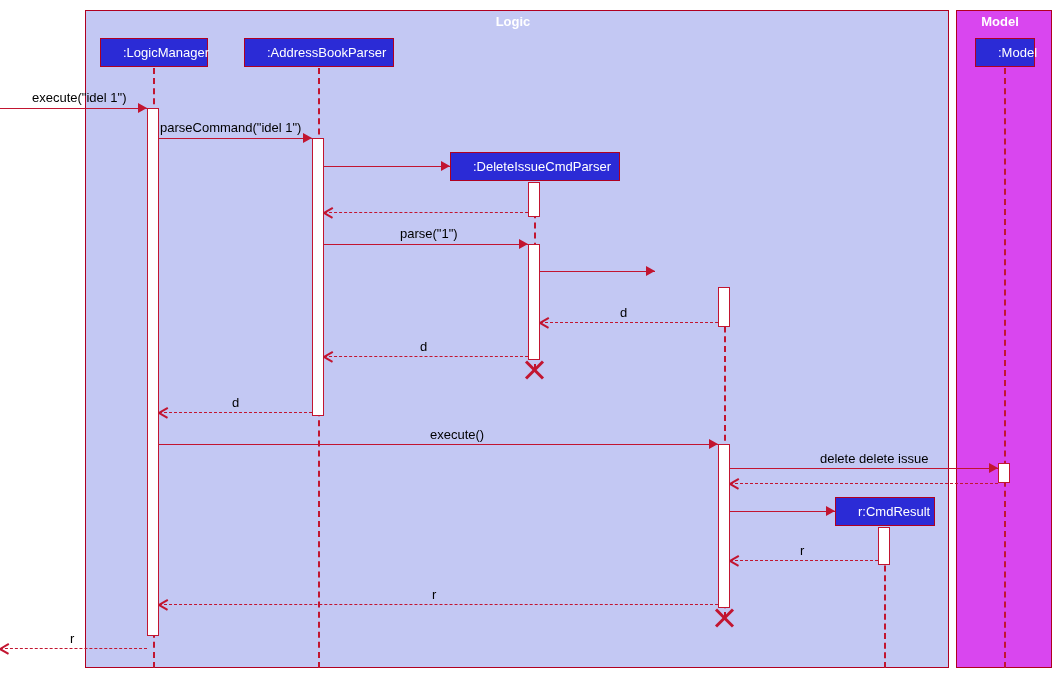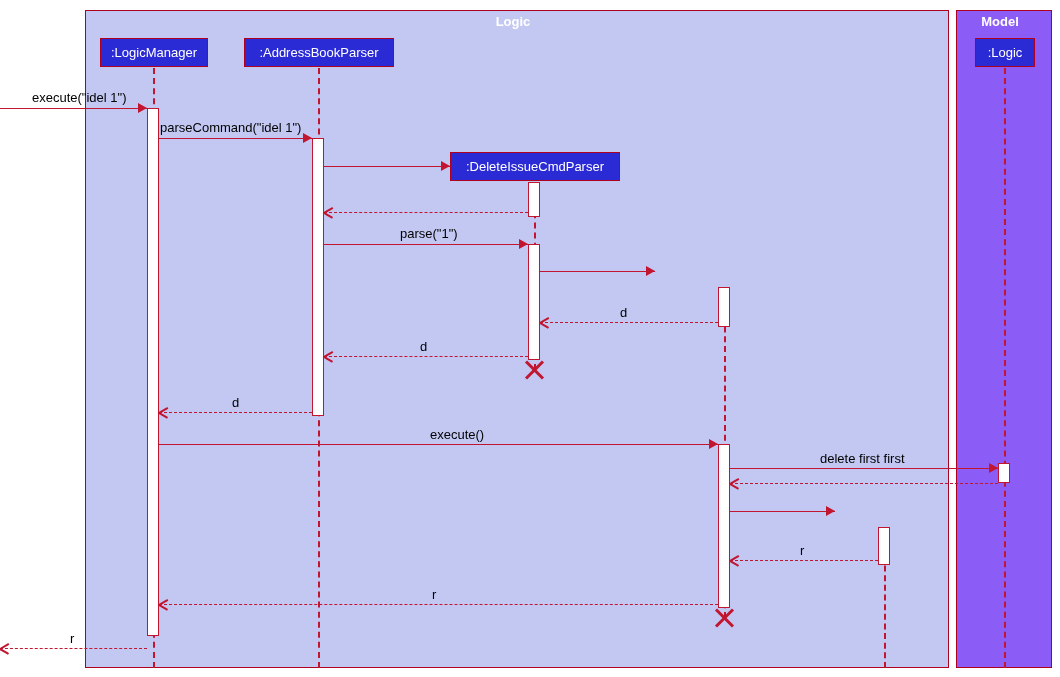--- a/index.html
+++ b/index.html
@@ -18,38 +18,38 @@
   .frame {
     position: absolute;
     border: 1.5px solid #b00020;
   }
   .frame-logic {
     left: 85px; top: 10px; width: 864px; height: 658px;
     background: #c3c8f3;
   }
   .frame-model {
     left: 956px; top: 10px; width: 96px; height: 658px;
-    background: #8b5cf6;
+    background: #d946ef;
   }
   .frame-title {
     color: #fff;
     background: rgba(176,0,32,0.0);
     font-weight: bold;
     text-align: center;
     padding: 3px 8px 5px 0;
   }
   .frame-model .frame-title { color: #fff; }
   .frame-logic .frame-title { color: #fff; }
 
   .participant {
     position: absolute;
     border: 1.5px solid #b00020;
     background: #2b2bd6;
     color: #fff;
-    padding: 6px 10px;
+    padding: 6px 22px;
     text-align: center;
     white-space: nowrap;
   }
 
   .lifeline {
     position: absolute;
     width: 0;
     border-left: 2px dashed #c21530;
   }
 
@@ -109,21 +109,22 @@
   <div class="frame frame-logic">
     <div class="frame-title">Logic</div>
   </div>
   <div class="frame frame-model">
     <div class="frame-title">Model</div>
   </div>
 
   <div class="participant" style="left:100px; top:38px; width:108px;">:LogicManager</div>
   <div class="participant" style="left:450px; top:152px; width:170px;">:DeleteIssueCmdParser</div>
   <div class="participant" style="left:244px; top:38px; width:150px;">:AddressBookParser</div>
-  <div class="participant" style="left:975px; top:38px; width:60px;">:Logic</div>
+  <div class="participant" style="left:835px; top:497px; width:100px;">r:CmdResult</div>
+  <div class="participant" style="left:975px; top:38px; width:60px;">:Model</div>
 
   <div class="lifeline" style="left:153px; top:68px; height:600px;"></div>
   <div class="lifeline" style="left:318px; top:68px; height:600px;"></div>
   <div class="lifeline" style="left:534px; top:182px; height:188px;"></div>
   <div class="lifeline" style="left:724px; top:287px; height:331px;"></div>
   <div class="lifeline" style="left:884px; top:527px; height:141px;"></div>
   <div class="lifeline" style="left:1004px; top:68px; height:600px;"></div>
 
   <div class="activation" style="left:147px; top:108px; height:528px;"></div>
   <div class="activation" style="left:312px; top:138px; height:278px;"></div>
@@ -168,21 +169,21 @@
   <div class="arrow-dashed" style="left:159px; top:412px; width:153px;"></div>
   <div class="arrow-head-open-l" style="left:159px; top:412px;"></div>
   <div class="label" style="left:232px; top:395px;">d</div>
 
   <div class="arrow-solid" style="left:159px; top:444px; width:559px;"></div>
   <div class="arrow-head-r" style="left:709px; top:439px;"></div>
   <div class="label" style="left:430px; top:427px;">execute()</div>
 
   <div class="arrow-solid" style="left:730px; top:468px; width:268px;"></div>
   <div class="arrow-head-r" style="left:989px; top:463px;"></div>
-  <div class="label" style="left:820px; top:451px;">delete first first</div>
+  <div class="label" style="left:820px; top:451px;">delete delete issue</div>
 
   <div class="arrow-dashed" style="left:730px; top:483px; width:268px;"></div>
   <div class="arrow-head-open-l" style="left:730px; top:483px;"></div>
 
   <div class="arrow-solid" style="left:730px; top:511px; width:105px;"></div>
   <div class="arrow-head-r" style="left:826px; top:506px;"></div>
 
   <div class="arrow-dashed" style="left:730px; top:560px; width:148px;"></div>
   <div class="arrow-head-open-l" style="left:730px; top:560px;"></div>
   <div class="label" style="left:800px; top:543px;">r</div>

